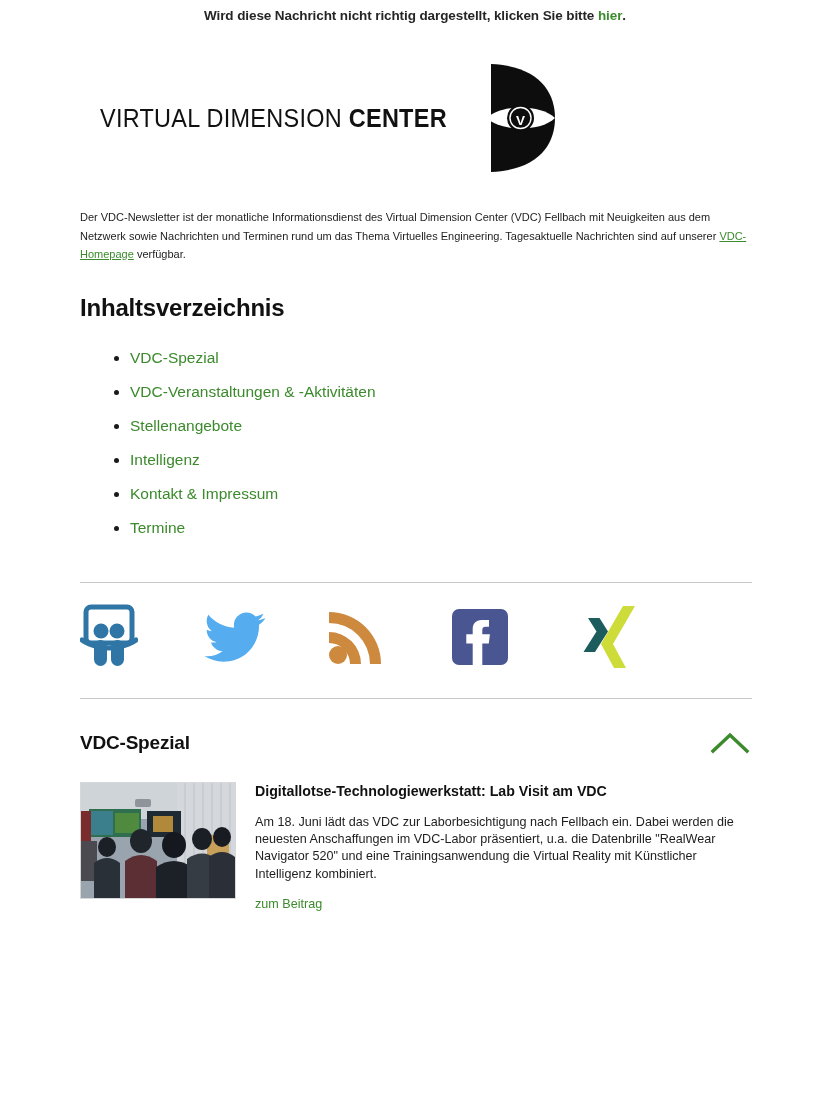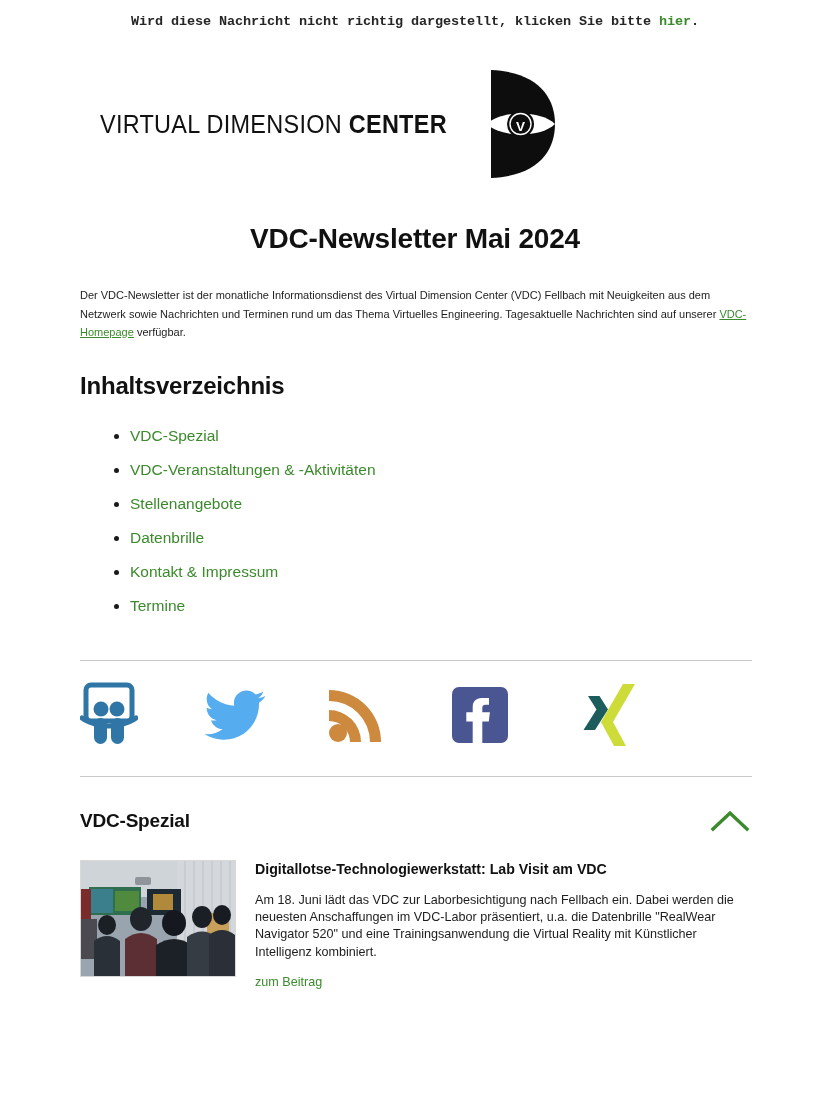--- a/index.html
+++ b/index.html
@@ -20,24 +20,23 @@
     width: 830px;
     box-sizing: border-box;
   }
 
   
   .preheader {
     text-align: center;
     font-size: 13.5px;
     line-height: 18px;
     color: #262626;
-    padding-top: 13px;
+    padding-top: 7px;
     font-weight: 600;
     letter-spacing: -0.1px;
-    font-family: Liberation Mono, monospace;
   }
   .preheader .lnk {
     color: #3b8a2c;
     font-weight: 700;
     text-decoration: none;
   }
 
   
   .logo-row {
     margin-top: 34px;
@@ -233,30 +232,29 @@
       <svg width="72" height="112" viewBox="0 0 72 112" aria-hidden="true">
         <path d="M6 2 L6 110 C54 108 70 82 70 56 C70 30 54 4 6 2 Z" fill="#0d0d0d"></path>
         <path d="M2 56 C16 42 56 42 70 56 C56 70 16 70 2 56 Z" fill="#ffffff"></path>
         <circle cx="35.5" cy="56" r="13.5" fill="#0d0d0d"></circle>
         <circle cx="35.5" cy="56" r="10.5" fill="none" stroke="#ffffff" stroke-width="1.4"></circle>
         <text x="35.5" y="62.5" font-family="&quot;Liberation Sans&quot;, sans-serif" font-size="13.5" font-weight="700" fill="#ffffff" text-anchor="middle">V</text>
       </svg>
     </div>
   </div>
 
-  <div class="headline">VDC-Newsletter Mai 2024</div>
 
   <p class="intro"><span>Der VDC-Newsletter ist der monatliche Informationsdienst des Virtual Dimension Center (VDC) Fellbach mit Neuigkeiten aus dem Netzwerk sowie Nachrichten und Terminen rund um das Thema Virtuelles Engineering. Tagesaktuelle Nachrichten sind auf unserer </span><a class="lnk" href="#">VDC-Homepage</a><span> verfügbar.</span></p>
 
   <h2 class="section-title">Inhaltsverzeichnis</h2>
   <ul class="toc">
     <li><a href="#">VDC-Spezial</a></li>
     <li><a href="#">VDC-Veranstaltungen &amp; -Aktivitäten</a></li>
     <li><a href="#">Stellenangebote</a></li>
-    <li><a href="#">Datenbrille</a></li>
+    <li><a href="#">Intelligenz</a></li>
     <li><a href="#">Kontakt &amp; Impressum</a></li>
     <li><a href="#">Termine</a></li>
   </ul>
 
   <div class="rule rule-1"></div>
 
   <div class="social-row">
 
     <div class="social-icon">
       <svg width="58" height="66" viewBox="0 0 58 66" aria-hidden="true">

